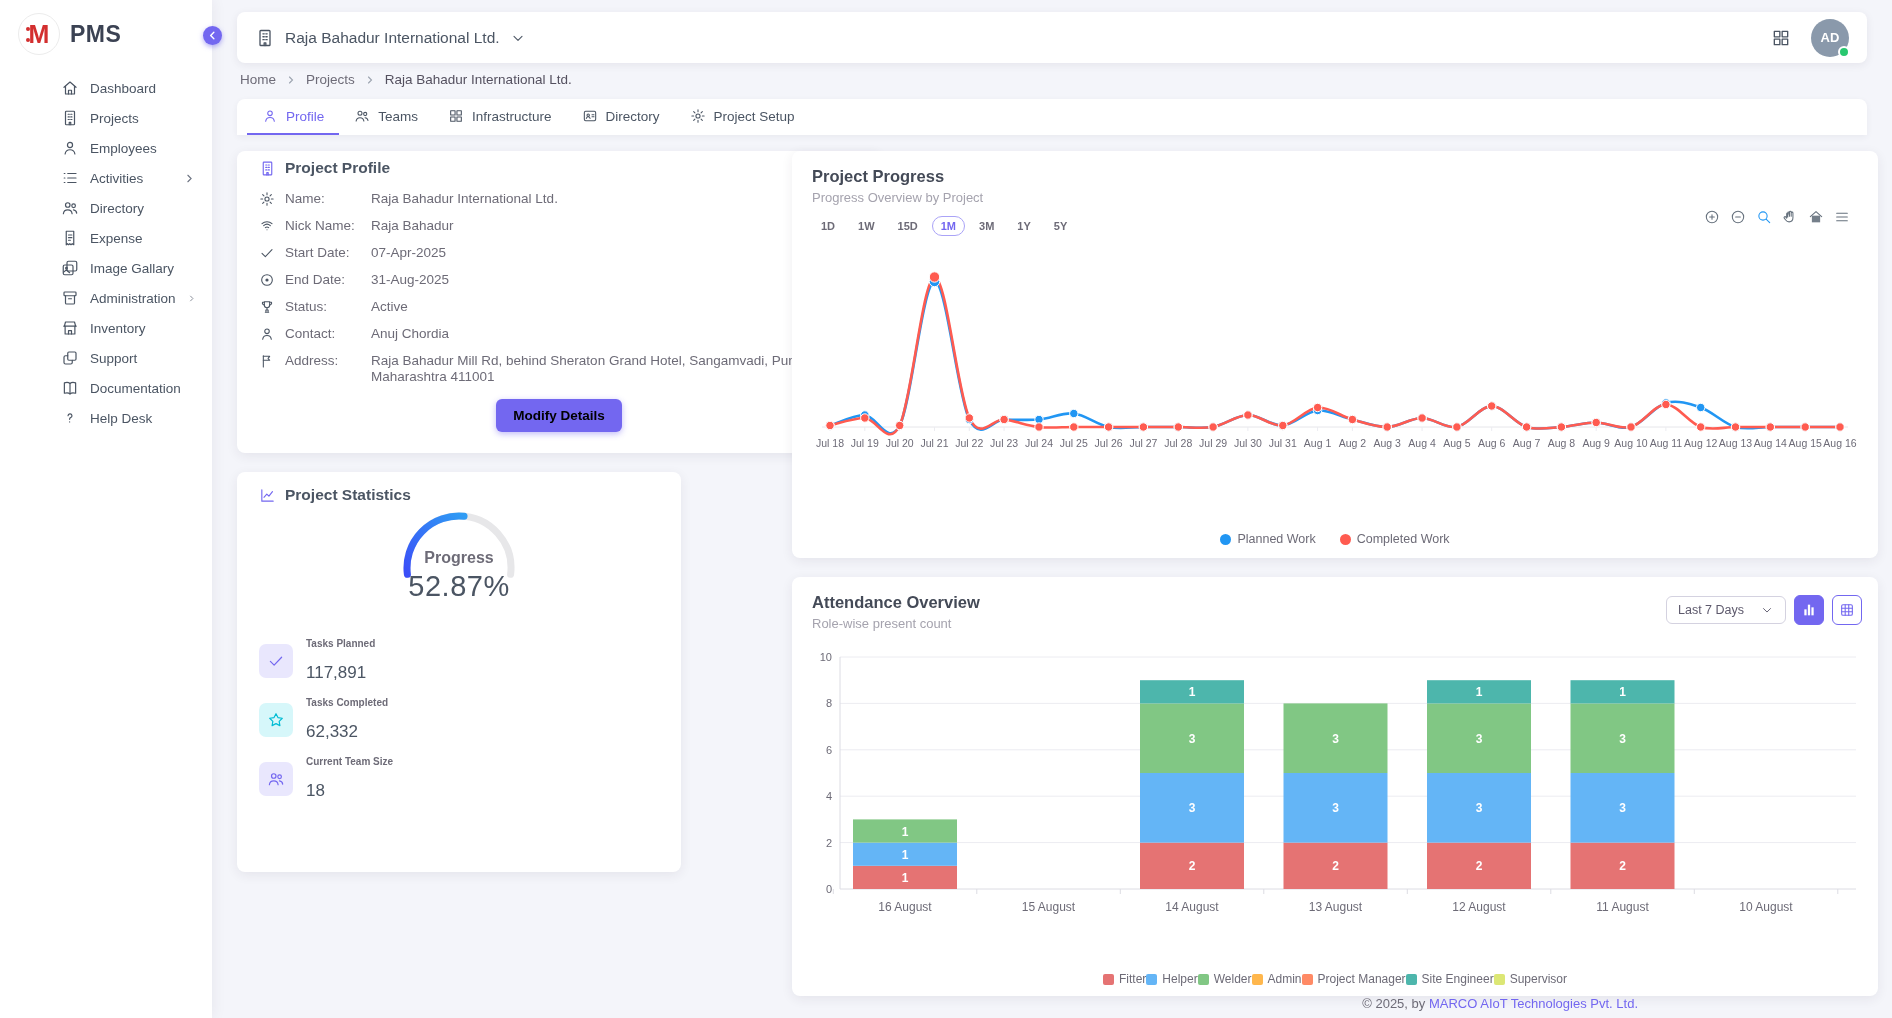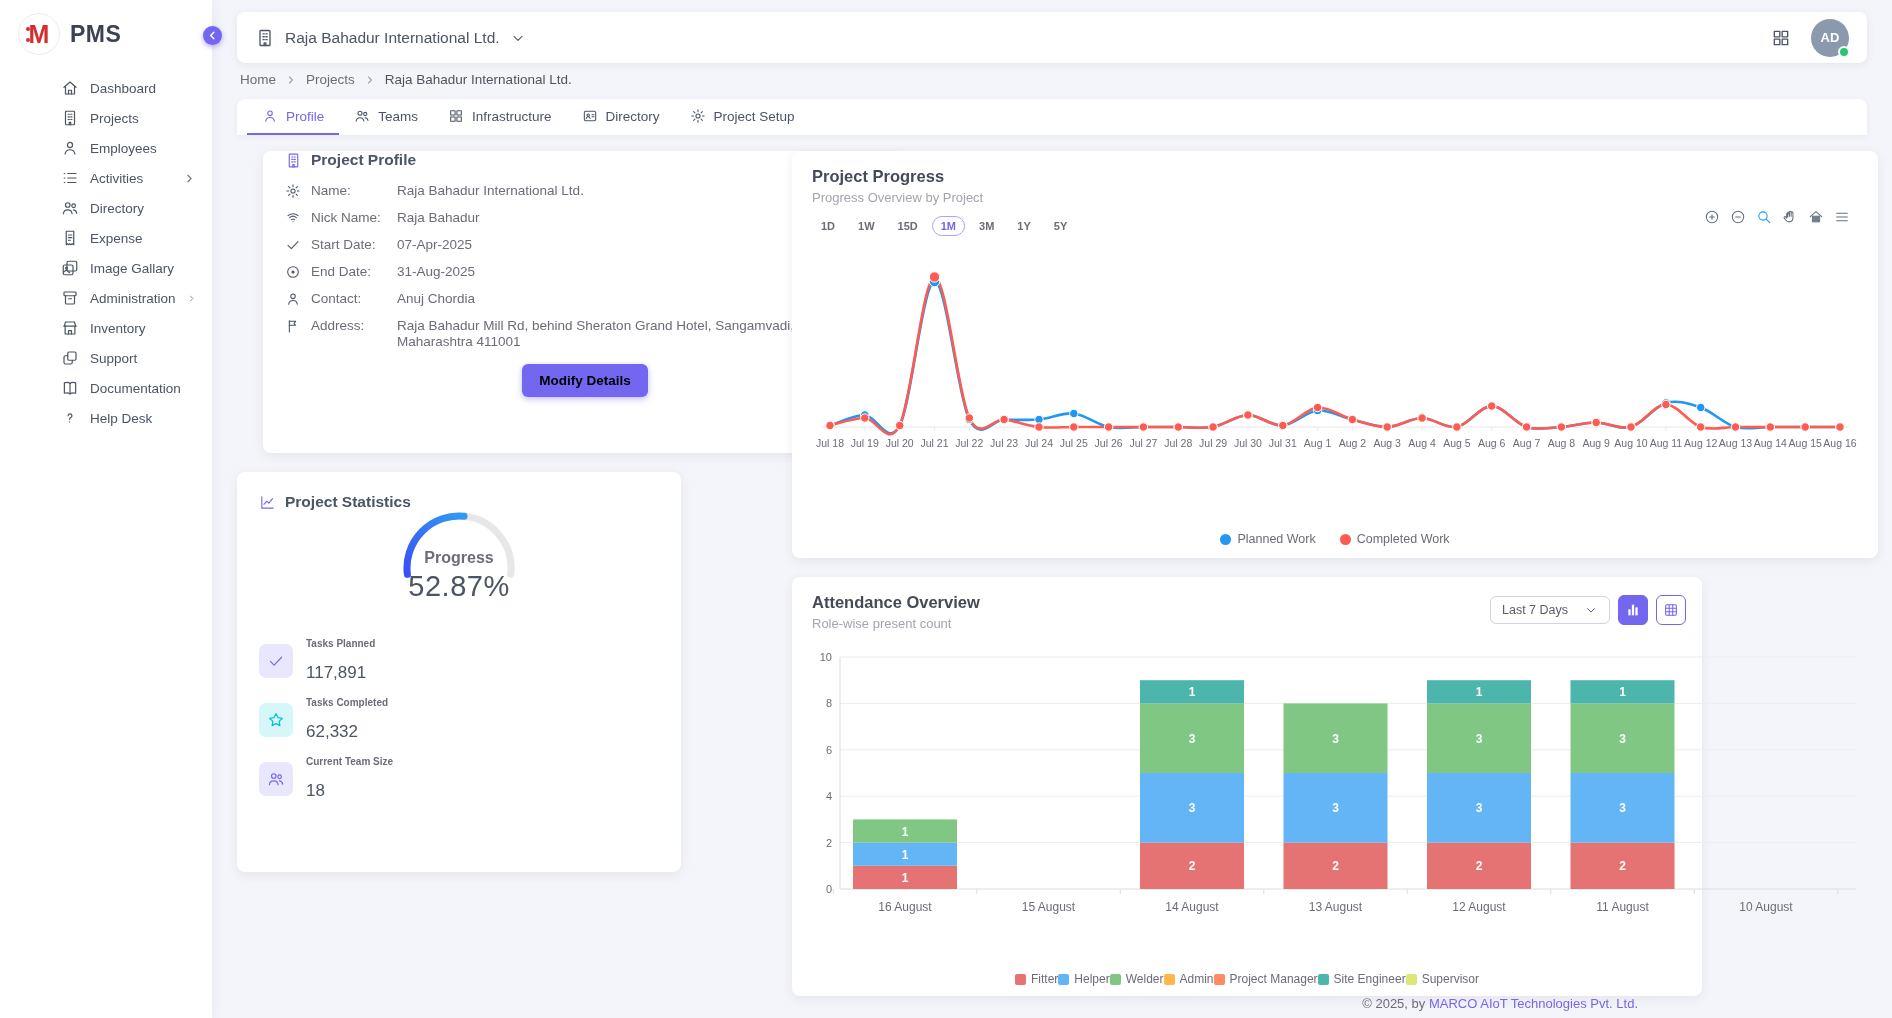--- a/index.html
+++ b/index.html
@@ -63,33 +63,33 @@
   .tab { display:flex; align-items:center; gap:8px; padding:0 15px; font-size:13.5px; color:#4b5563;
     border-bottom:2px solid transparent; cursor:pointer; }
   .tab .ic { width:16px; height:16px; }
   .tab.active { color:#7367f0; border-bottom-color:#7367f0; }
 
   .card { position:absolute; background:#fff; border-radius:8px; box-shadow:0 3px 12px rgba(47,43,61,.08); }
   .card-title-row { display:flex; align-items:center; gap:9px; font-size:15.5px; font-weight:600; color:#4b5563; }
   .card-title-row .ic { color:#7367f0; width:17px; height:17px; }
 
   
-  #profile-card { left:25px; top:151px; width:644px; height:302px; padding:0 22px;margin-left:26px; }
+  #profile-card { left:25px; top:151px; width:644px; height:302px; padding:8px 22px; }
   .pfields { margin-top:14px; }
   .pfield { display:flex; align-items:flex-start; gap:10px; font-size:13.5px; color:#6d6b77;
     line-height:16px; margin-top:11px; }
   .pfield .ic { width:16px; height:16px; color:#4b5563; }
   .pfield-label { width:76px; flex:none; }
   .pfield-value { flex:1; }
   .modify-btn { display:block; margin:14px auto 0; background:#7367f0; color:#000000; border:none;
     border-radius:6px; font-size:13.5px; font-weight:600; padding:9px 17px; cursor:pointer;
     box-shadow:0 2px 6px rgba(115,103,240,.45); font-family:inherit; }
 
   
-  #stats-card { left:25px; top:472px; width:444px; height:400px; padding:21px 22px; }
+  #stats-card { left:25px; top:472px; width:444px; height:400px; padding:14px 22px; }
   .gauge-wrap { position:absolute; left:0; right:0; top:40px; text-align:center; }
   .gauge-value { position:absolute; left:0; right:0; top:98px; text-align:center; font-size:29px;
     color:#4b5563; font-weight:500; letter-spacing:.5px; }
   .stat-rows { position:absolute; left:22px; top:166px; display:flex; flex-direction:column; gap:14px; }
   .stat-row { display:flex; align-items:center; gap:13px; }
   .stat-iconbox { width:34px; height:34px; border-radius:7px; display:flex; align-items:center; justify-content:center; }
   .stat-iconbox .ic { width:18px; height:18px; }
   .stat-iconbox.purple { background:#e9e7fd; color:#7367f0; }
   .stat-iconbox.cyan { background:#d6f7fa; color:#00bcd4; }
   .stat-label { font-size:10px; font-weight:600; color:#6d6b77; }
@@ -106,21 +106,21 @@
   .apex-toolbar { position:absolute; right:28px; top:58px; display:flex; gap:10px; color:#66717d; }
   .apex-toolbar .tool { cursor:pointer; display:flex; }
   .apex-toolbar .tool.blue { color:#2196f3; }
   #line-chart { position:absolute; left:20px; top:104px; }
   .line-legend { position:absolute; left:0; right:0; bottom:12px; display:flex; justify-content:center;
     gap:24px; font-size:12.5px; color:#6d6b77; }
   .leg-item { display:flex; align-items:center; cursor:pointer; }
   .leg-dot { width:11px; height:11px; border-radius:50%; display:inline-block; margin-right:6px; }
 
   
-  #attendance-card { left:580px; top:577px; width:910px; height:419px; padding:16px 20px; }
+  #attendance-card { left:580px; top:577px; width:1086px; height:419px; padding:16px 20px; }
   .att-controls { position:absolute; right:16px; top:18px; display:flex; align-items:center; gap:8px; }
   .dropdown { display:flex; align-items:center; gap:16px; border:1px solid #d4d2e0; border-radius:6px;
     padding:6px 11px; font-size:12.5px; color:#5d596c; background:#fff; cursor:pointer; }
   .dropdown .ic { color:#5d596c; }
   .toggle-btn { width:30px; height:30px; border-radius:6px; display:flex; align-items:center;
     justify-content:center; cursor:pointer; border:1px solid #7367f0; }
   .toggle-btn.active { background:#7367f0; color:#fff; }
   .toggle-btn.outline { background:#fff; color:#7367f0; }
   #bar-chart { position:absolute; left:14px; top:60px; }
   .bar-legend { position:absolute; left:0; right:0; bottom:10px; display:flex; justify-content:center;
@@ -380,20 +380,29 @@
           <span class="pfield-label">Start Date:</span>
           <span class="pfield-value">07-Apr-2025</span>
         </div>
         <div class="pfield">
           <svg class="ic s16" viewBox="0 0 24 24" fill="none" stroke="currentColor" stroke-width="1.6" stroke-linecap="round" stroke-linejoin="round">
             <circle cx="12" cy="12" r="8"></circle>
             <circle cx="12" cy="12" r="2.4" fill="currentColor" stroke="none"></circle>
           </svg>
           <span class="pfield-label">End Date:</span>
           <span class="pfield-value">31-Aug-2025</span>
+        </div>
+        <div class="pfield">
+          <svg class="ic s16" viewBox="0 0 24 24" fill="none" stroke="currentColor" stroke-width="1.6" stroke-linecap="round" stroke-linejoin="round">
+            <path d="M8 4h8v5a4 4 0 0 1-8 0V4z"></path>
+            <path d="M8 5H5.2a2.9 2.9 0 0 0 2.9 3.8M16 5h2.8a2.9 2.9 0 0 1-2.9 3.8"></path>
+            <path d="M12 13v3.5M9.5 20h5M10.3 16.5h3.4v3.5h-3.4z"></path>
+          </svg>
+          <span class="pfield-label">Status:</span>
+          <span class="pfield-value">Active</span>
         </div>
         <div class="pfield">
           <svg class="ic s16" viewBox="0 0 24 24" fill="none" stroke="currentColor" stroke-width="1.6" stroke-linecap="round" stroke-linejoin="round">
             <circle cx="12" cy="8" r="3.4"></circle>
             <path d="M5.5 20c.5-3.8 3.2-5.7 6.5-5.7s6 1.9 6.5 5.7"></path>
           </svg>
           <span class="pfield-label">Contact:</span>
           <span class="pfield-value">Anuj Chordia</span>
         </div>
         <div class="pfield">

